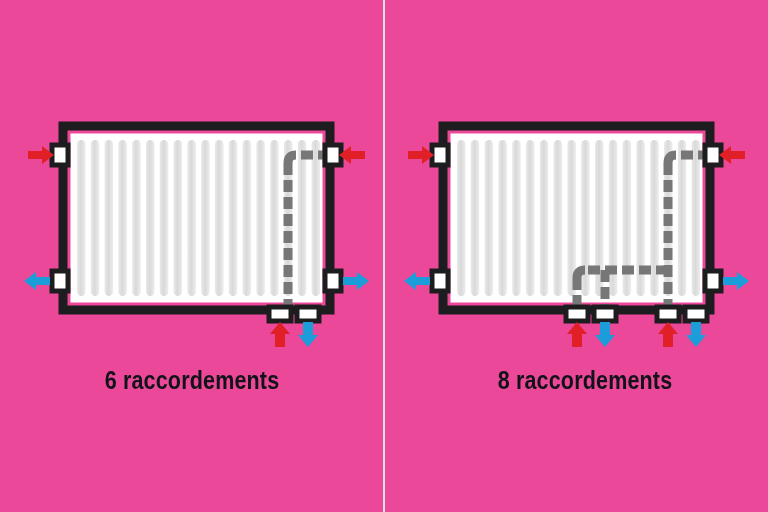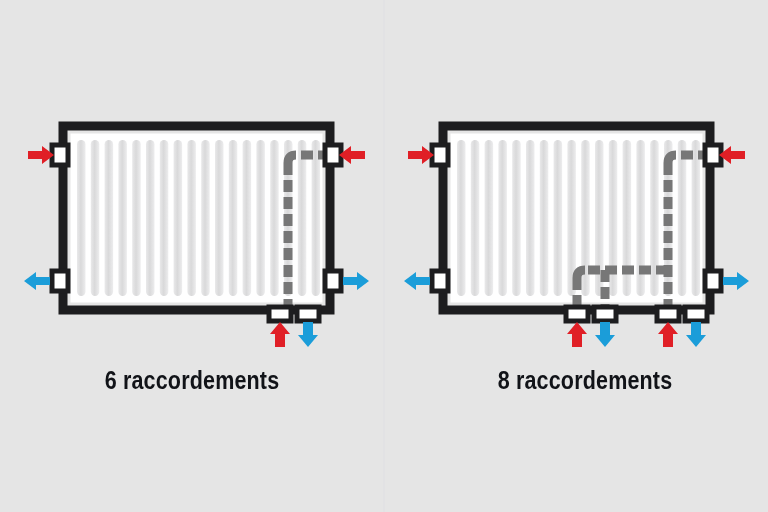--- a/index.html
+++ b/index.html
@@ -1,18 +1,18 @@
 <!DOCTYPE html>
 <html><head>
 <meta charset="utf-8">
 <style>
   html,body{margin:0;padding:0;background:#ffffff;}
   body{width:768px;height:512px;overflow:hidden;
        font-family:"Liberation Sans","DejaVu Sans",sans-serif;}
-  .stage{position:relative;width:768px;height:512px;background:#e5e5e5;}
+  .stage{position:relative;width:768px;height:512px;background:#ec4899;}
   .divider{position:absolute;left:383px;top:0;width:2px;height:512px;
            background:#e2e2e4;}
   .panel{position:absolute;top:0;height:512px;width:384px;}
   .panel.left{left:0;}
   .panel.right{left:393px;}
   .caption{position:absolute;left:0;width:384px;top:366px;text-align:center;
            font-size:25px;font-weight:bold;color:#111318;
            letter-spacing:0.2px;
            font-family:"Liberation Sans Narrow","Liberation Sans",sans-serif;
            transform:scaleX(0.86);transform-origin:center top;}

